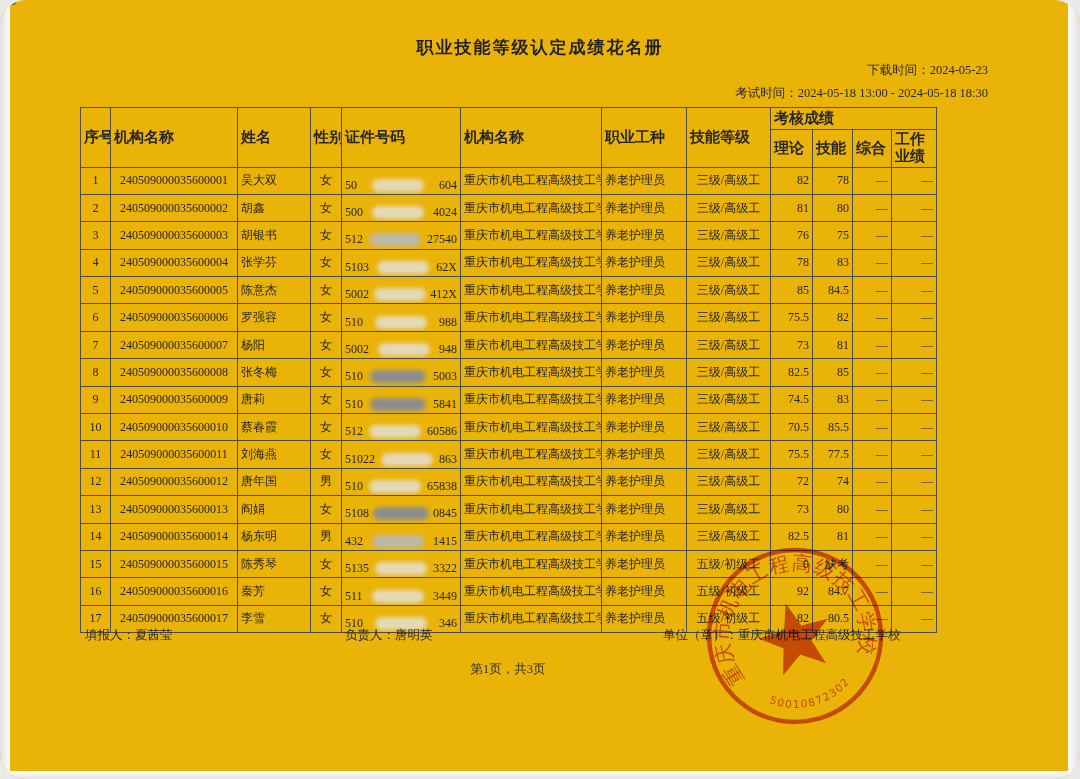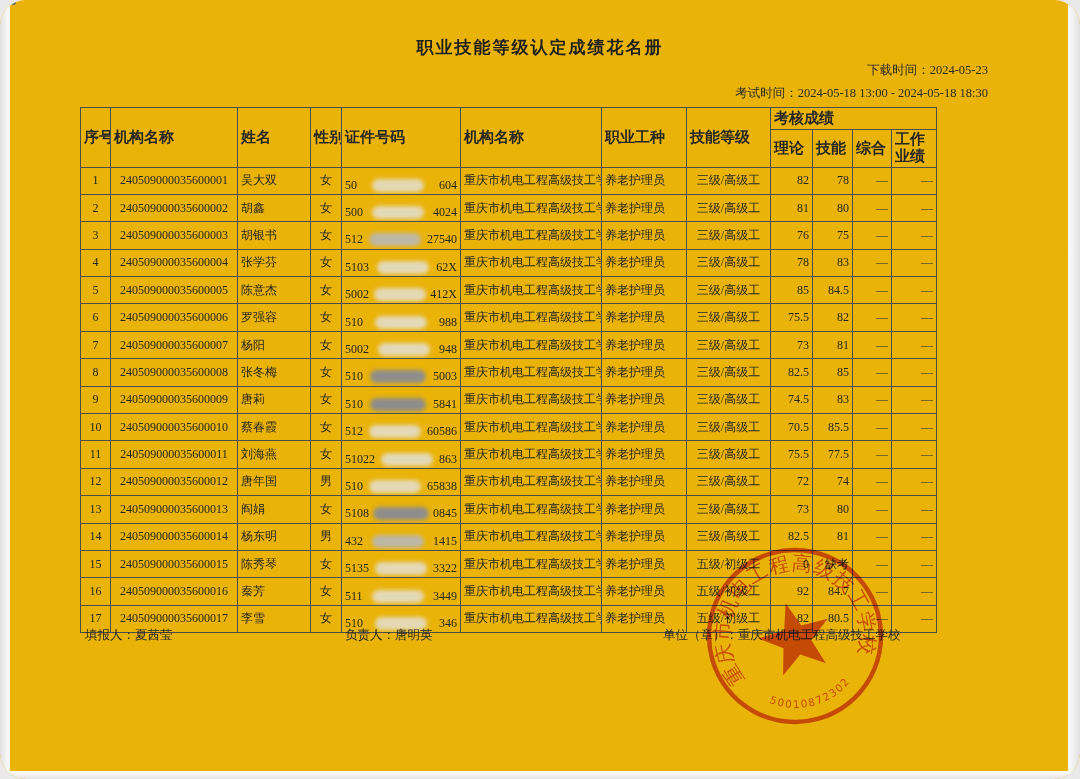--- a/index.html
+++ b/index.html
@@ -451,20 +451,21 @@
         </tr>
       </tbody>
   </table>
 
   <div class="footer-line">
     <div class="footer-filler"><span>填报人：</span><span>夏茜莹</span></div>
     <div class="footer-resp"><span>负责人：</span><span>唐明英</span></div>
     <div class="footer-unit"><span>单位（章）：</span><span>重庆市机电工程高级技工学校</span></div>
   </div>
 
+  <div class="page-indicator">第1页，共3页</div>
 
   <svg class="stamp" viewBox="0 0 190 190">
     <g transform="rotate(-16 95 95)">
       <circle cx="95" cy="95" r="86" fill="none" stroke="#cf4a5f" stroke-width="4.5"></circle>
       <path transform="translate(95 99)" fill="#cf4a5f" d="M0,-38 L8.9,-12.3 L36.1,-11.7 L14.5,4.7 L22.3,30.7 L0,15.2 L-22.3,30.7 L-14.5,4.7 L-36.1,-11.7 L-8.9,-12.3 Z"></path>
       <defs>
         <path id="arcTop" d="M 35.2,122.9 A 66,66 0 1 1 154.8,122.9" fill="none"></path>
         <path id="arcBottom" d="M 51.7,152.0 A 70,70 0 0 0 138.3,152.0" fill="none"></path>
       </defs>
       <text font-size="20" fill="#cf4a5f" letter-spacing="1" font-family="Liberation Serif, DejaVu Serif, serif">

